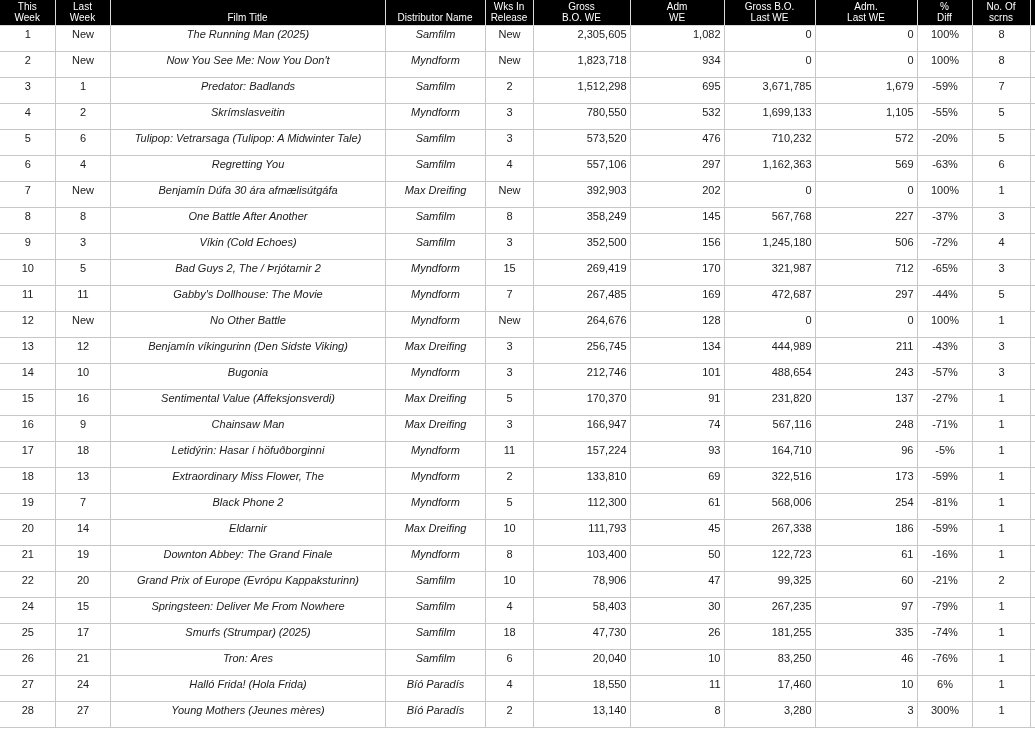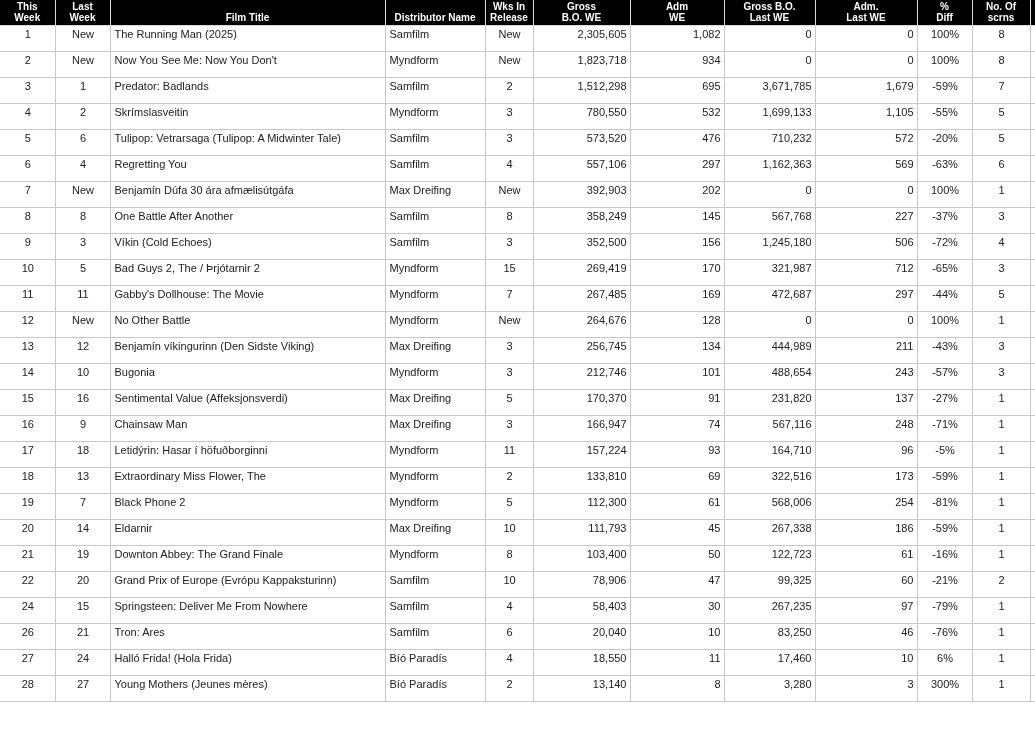--- a/index.html
+++ b/index.html
@@ -16,21 +16,21 @@
   }
   table.box-office {
     border-collapse: collapse;
     table-layout: fixed;
     width: 1035px;
   }
   table.box-office th {
     background: #000000;
     color: #ffffff;
     font-size: 10px;
-    font-weight: bold;
+    font-weight: normal;
     line-height: 10.5px;
     height: 22px;
     vertical-align: bottom;
     text-align: center;
     white-space: pre-line;
     padding: 1px 2px 2px 2px;
     border: 1px solid #d9d9d9;
     border-top: none;
     overflow: hidden;
   }
@@ -42,21 +42,21 @@
     line-height: 13px;
     color: #212121;
     vertical-align: top;
     padding: 2px 3px 0 4px;
     border: 1px solid #c7c7c7;
     white-space: nowrap;
     overflow: hidden;
   }
   table.box-office tbody td:first-child { border-left: none; }
   table.box-office tbody td:last-child  { border-right: none; }
-  td.a-left   { text-align: left; }
+  td.a-left   { text-align: center; font-style: italic; }
   td.a-center { text-align: center; padding-left: 2px; padding-right: 2px; }
   td.a-right  { text-align: right; padding-right: 3px; }
 </style>
 </head>
 <body>
 
 <div id="sheet">
   <table class="box-office">
     <colgroup>
         <col style="width: 55px;">
@@ -413,20 +413,34 @@
           <td class="a-center">4</td>
           <td class="a-right">58,403</td>
           <td class="a-right">30</td>
           <td class="a-right">267,235</td>
           <td class="a-right">97</td>
           <td class="a-center">-79%</td>
           <td class="a-center">1</td>
           <td class="a-center"></td>
         </tr>
         <tr>
+          <td class="a-center">25</td>
+          <td class="a-center">17</td>
+          <td class="a-left">Smurfs (Strumpar) (2025)</td>
+          <td class="a-left">Samfilm</td>
+          <td class="a-center">18</td>
+          <td class="a-right">47,730</td>
+          <td class="a-right">26</td>
+          <td class="a-right">181,255</td>
+          <td class="a-right">335</td>
+          <td class="a-center">-74%</td>
+          <td class="a-center">1</td>
+          <td class="a-center"></td>
+        </tr>
+        <tr>
           <td class="a-center">26</td>
           <td class="a-center">21</td>
           <td class="a-left">Tron: Ares</td>
           <td class="a-left">Samfilm</td>
           <td class="a-center">6</td>
           <td class="a-right">20,040</td>
           <td class="a-right">10</td>
           <td class="a-right">83,250</td>
           <td class="a-right">46</td>
           <td class="a-center">-76%</td>

